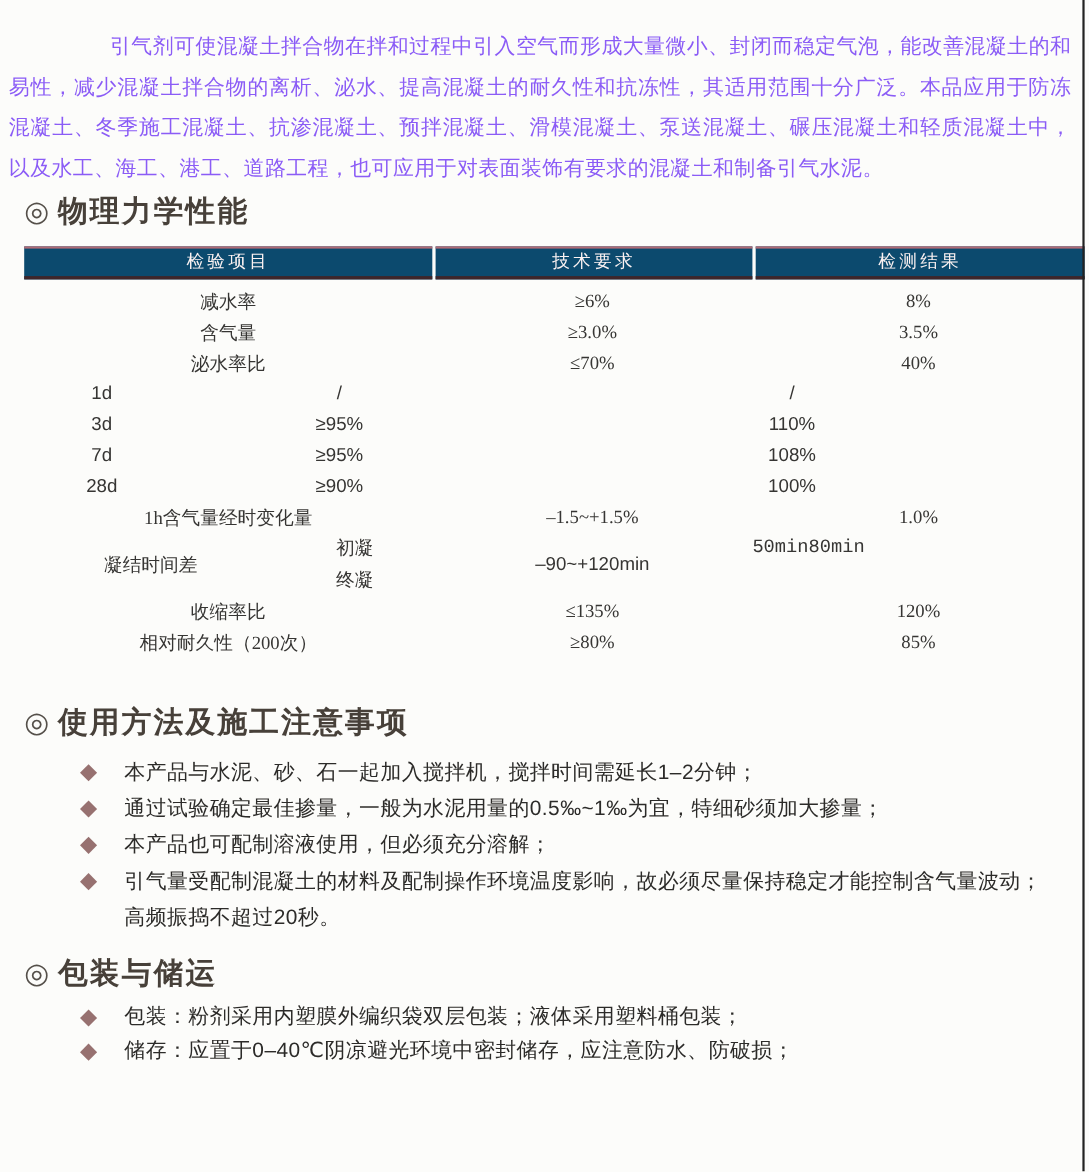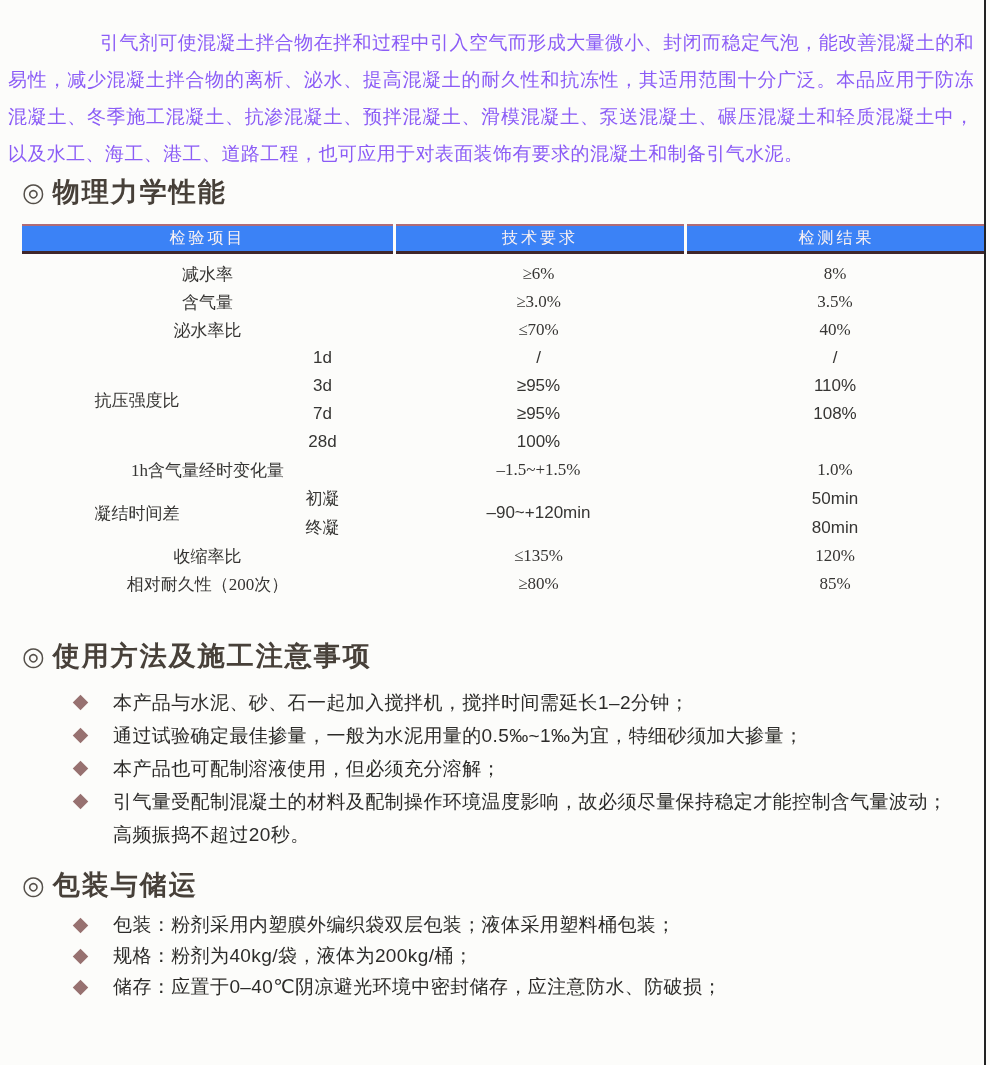--- a/index.html
+++ b/index.html
@@ -37,38 +37,38 @@
   }
   .ring-icon { font-weight:normal; font-size:26px; margin-right:6px; color:#55504a; }
   .h1 { margin-top:2px; }
   .h2 { margin-top:40px; }
   .h3 { margin-top:16px; }
 
   
   .spec-table { width:964px; margin:14px 0 0 22px; font-size:17px; color:#363533; }
   .t-head { display:grid; grid-template-columns:371px 288px 1fr; column-gap:3px; }
   .t-head-cell {
-    background:#3b82f6;
+    background:#0c4a6e;
     border-top:2px solid #b06b76;
     border-bottom:3px solid #3f262a;
     color:#fbf2f2;
     height:30px;
     display:flex; align-items:center; justify-content:center;
     font-size:16px; letter-spacing:3px;
   }
   .t-row { display:grid; grid-template-columns:371px 291px 1fr; height:28px; align-items:center;font-family:Liberation Serif, serif; }
   .t-cell { text-align:center; }
   .group-row { display:flex; align-items:stretch; }
   .group-label { width:230px; display:flex; align-items:center; justify-content:center; }
   .sub-rows { flex:1; }
   .sub-row { display:grid; grid-template-columns:141px 291px 1fr; height:28px; align-items:center; }
   .sub-col { width:141px; display:flex; flex-direction:column; }
   .sub-col .half { height:29px; display:flex; align-items:center; justify-content:center; }
   .span-cell { width:291px; display:flex; align-items:center; justify-content:center; }
-  .res-col { flex:1; display:flex; flex-direction:column; }
+  .res-col { flex:1; display:flex; flex-direction:row;font-family:Liberation Mono, monospace; }
   .res-col .half { height:29px; display:flex; align-items:center; justify-content:center; }
 
   
   .bullet-list { margin-left:75px; margin-right:20px; }
   .u-list { margin-top:12px; }
   .p-list { margin-top:6px; }
   .bullet-row { display:flex; align-items:flex-start; }
   .u-list .bullet-row { line-height:33px; }
   .p-list .bullet-row { line-height:31px; }
   .diamond {
@@ -108,39 +108,39 @@
     <div class="t-cell">≥3.0%</div>
     <div class="t-cell">3.5%</div>
   </div>
   <div class="t-row">
     <div class="t-cell">泌水率比</div>
     <div class="t-cell">≤70%</div>
     <div class="t-cell">40%</div>
   </div>
 
   <div class="group-row">
-    <div class="group-label">抗压强度比</div>
     <div class="sub-rows">
       <div class="sub-row">
         <div class="t-cell">1d</div>
         <div class="t-cell">/</div>
         <div class="t-cell">/</div>
       </div>
       <div class="sub-row">
         <div class="t-cell">3d</div>
         <div class="t-cell">≥95%</div>
         <div class="t-cell">110%</div>
       </div>
       <div class="sub-row">
         <div class="t-cell">7d</div>
         <div class="t-cell">≥95%</div>
         <div class="t-cell">108%</div>
       </div>
       <div class="sub-row">
         <div class="t-cell">28d</div>
+        <div class="t-cell">≥90%</div>
         <div class="t-cell">100%</div>
       </div>
     </div>
   </div>
 
   <div class="t-row">
     <div class="t-cell">1h含气量经时变化量</div>
     <div class="t-cell">–1.5~+1.5%</div>
     <div class="t-cell">1.0%</div>
   </div>
@@ -200,20 +200,16 @@
   <span>包装与储运</span>
 </div>
 
 <div class="bullet-list p-list">
   <div class="bullet-row">
     <span class="diamond"></span>
     <span class="bullet-text">包装：粉剂采用内塑膜外编织袋双层包装；液体采用塑料桶包装；</span>
   </div>
   <div class="bullet-row">
     <span class="diamond"></span>
-    <span class="bullet-text">规格：粉剂为40kg/袋，液体为200kg/桶；</span>
-  </div>
-  <div class="bullet-row">
-    <span class="diamond"></span>
     <span class="bullet-text">储存：应置于0–40℃阴凉避光环境中密封储存，应注意防水、防破损；</span>
   </div>
 
 </div>
 
 </body></html>

